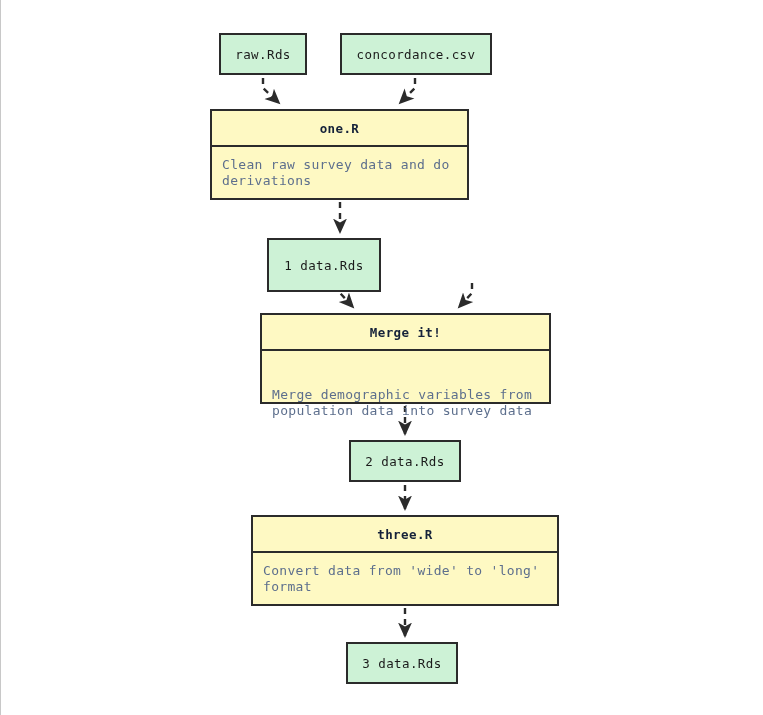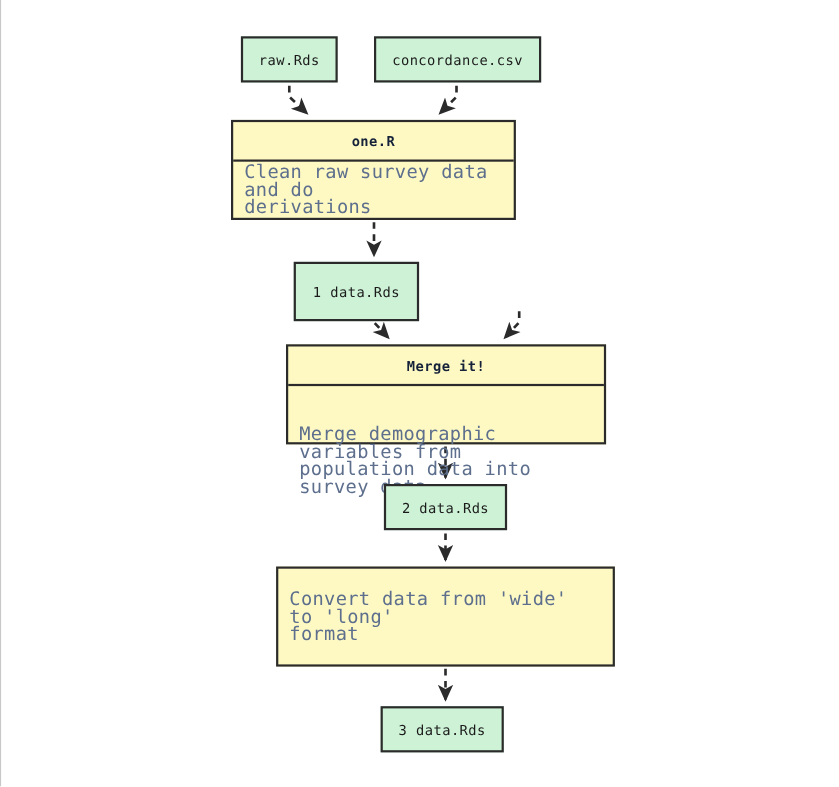--- a/index.html
+++ b/index.html
@@ -59,21 +59,21 @@
     font-weight: bold;
     letter-spacing: 0.4px;
     border-bottom: 2px solid #2b2b2b;
     box-sizing: border-box;
   }
   .proc-desc {
     flex: 1 1 auto;
     display: flex;
     align-items: center;
     color: #5d6f8d;
-    font-size: 17px;
+    font-size: 13px;
     line-height: 16px;
     letter-spacing: 0.3px;
     padding: 0 10px;
     box-sizing: border-box;
     white-space: pre-line;
   }
 </style>
 </head>
 <body>
 
@@ -129,20 +129,21 @@
     <div class="proc-title">Merge it!</div>
     <div class="proc-desc">Merge demographic variables from
 population data into survey data</div>
   </div>
 
   <div class="node node-data" style="left:348px; top:440px; width:112px; height:42px;">
     <span>2 data.Rds</span>
   </div>
 
   <div class="node node-proc" style="left:250px; top:515px; width:308px; height:91px;">
+    <div class="proc-title">three.R</div>
     <div class="proc-desc">Convert data from 'wide' to 'long'
 format</div>
   </div>
 
   <div class="node node-data" style="left:345px; top:642px; width:112px; height:42px;">
     <span>3 data.Rds</span>
   </div>
 
 </div>
 

